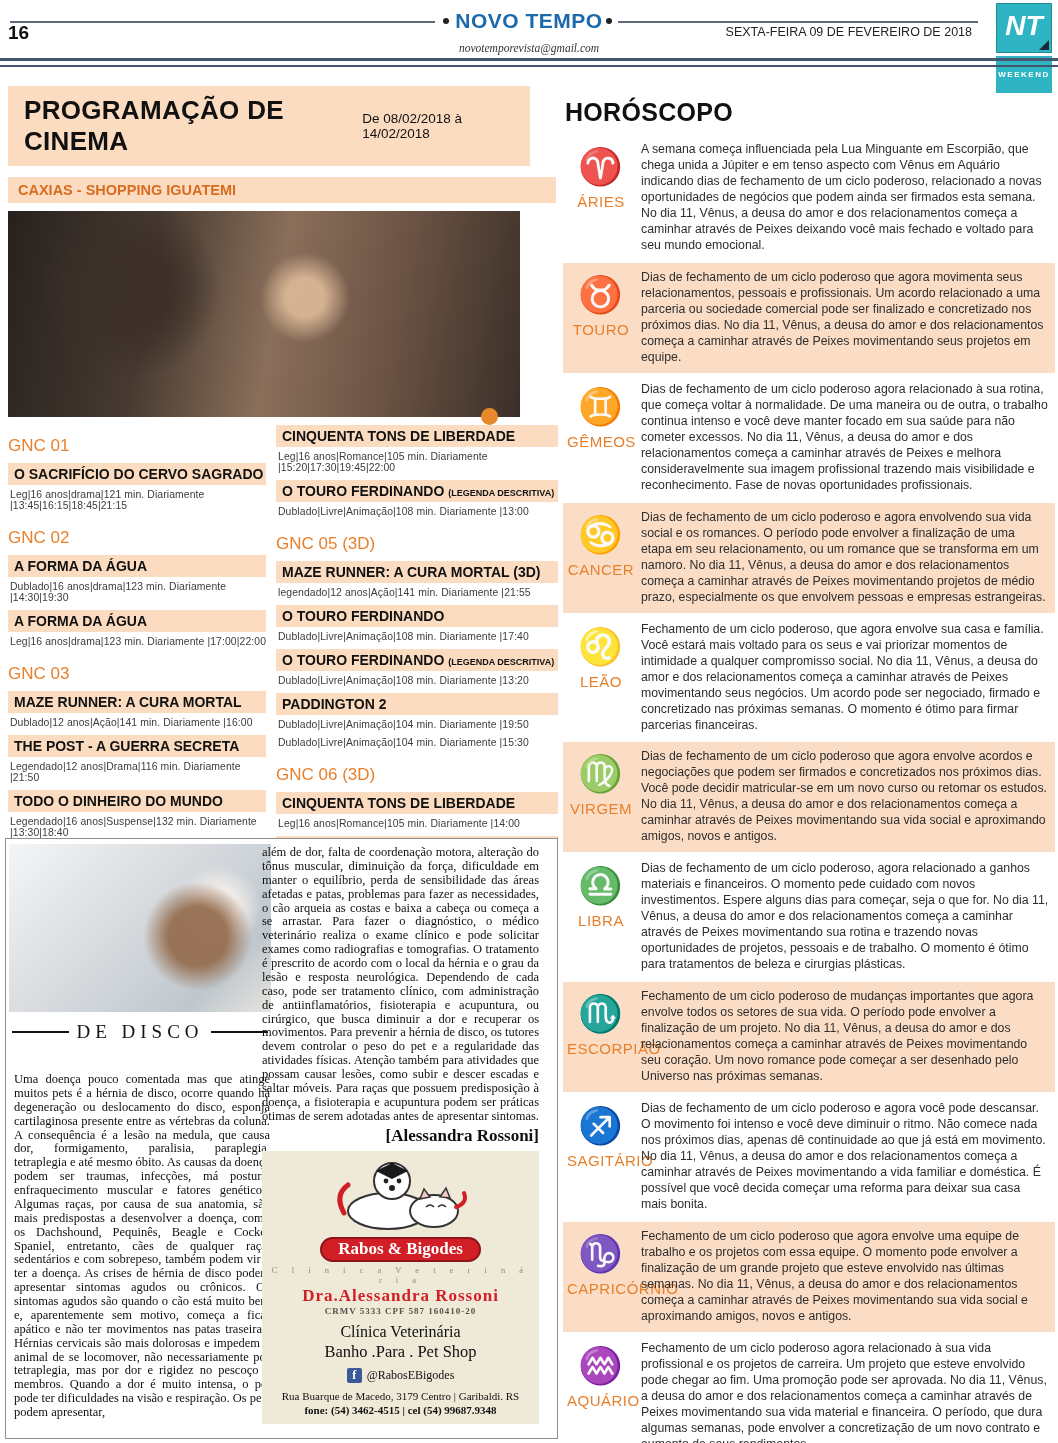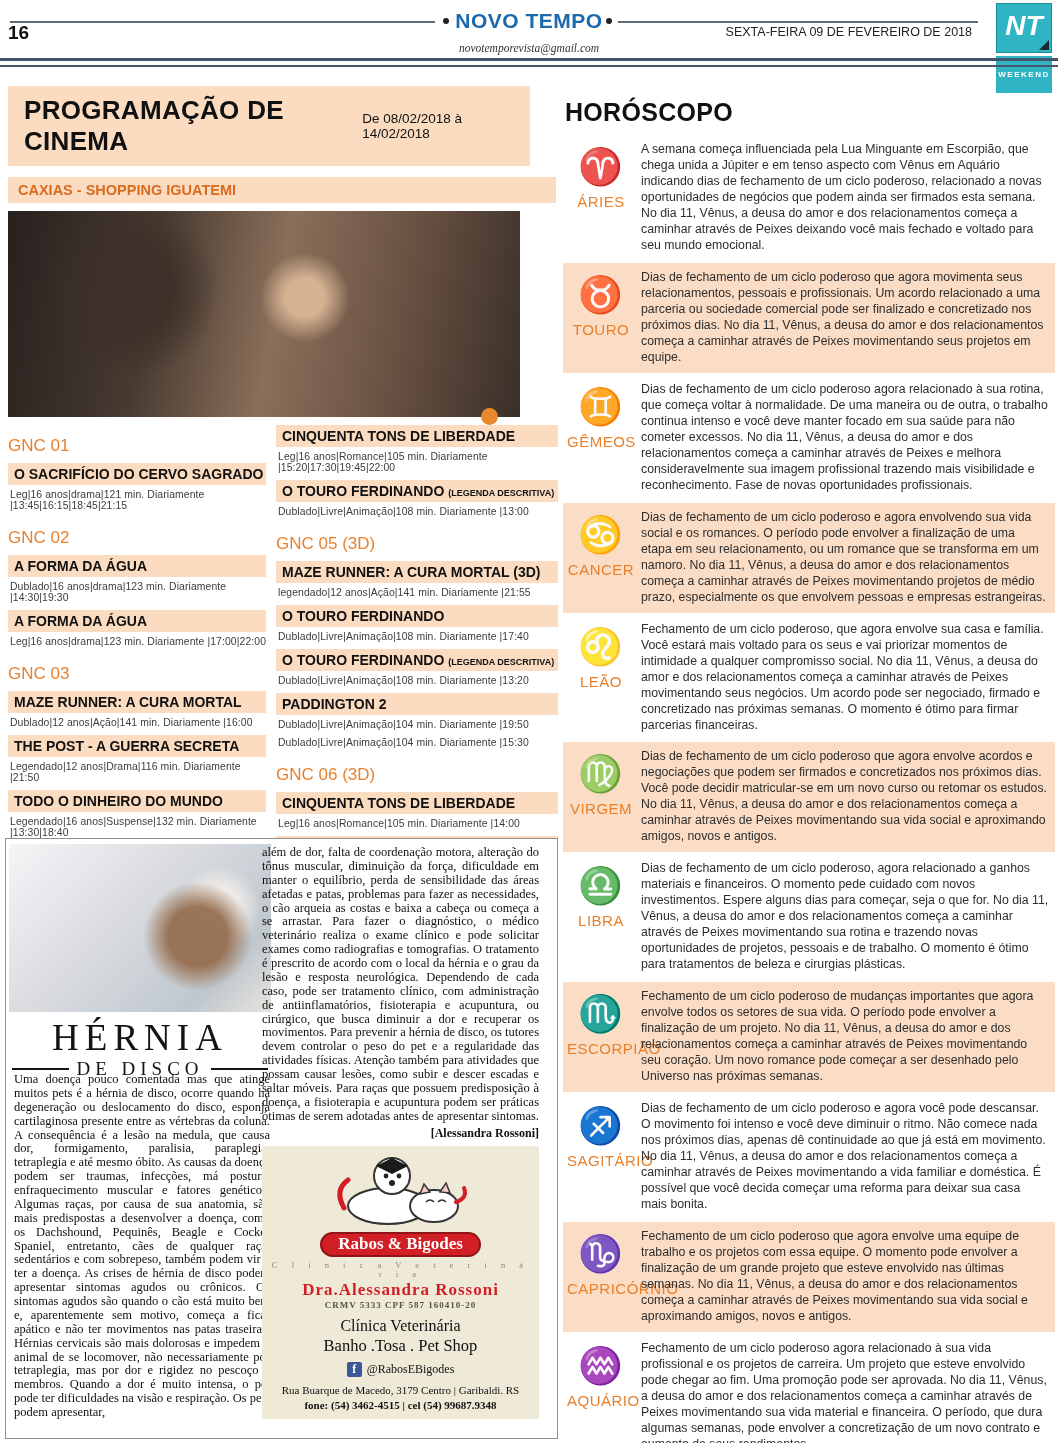--- a/index.html
+++ b/index.html
@@ -69,21 +69,21 @@
   .art-title .t1 { font-size:37px; letter-spacing:6px; line-height:1; }
   .art-title .t2 { font-size:19px; letter-spacing:5px; display:flex; align-items:center;
                    gap:7px; margin-top:2px; }
   .art-title .t2::before, .art-title .t2::after { content:""; flex:1; border-top:2px solid #141414; }
   .art-col1 { position:absolute; left:8px; top:234px; width:256px;
               font-family:"Liberation Serif", serif; font-size:12.5px; line-height:1.11;
               text-align:justify; color:#101010; }
   .art-col2 { position:absolute; left:256px; top:7px; width:277px;
               font-family:"Liberation Serif", serif; font-size:12.5px; line-height:1.11;
               text-align:justify; color:#101010; }
-  .byline { text-align:right; font-weight:bold; font-size:12px; margin-top:3px;
+  .byline { text-align:right; font-weight:bold; font-size:17px; margin-top:3px;
             font-family:"Liberation Serif", serif; }
 
   
   .ad-box { margin-top:6px; background:#efe9d8; text-align:center; padding:4px 8px 8px; }
   .ad-pill { display:inline-block; background:#d21f26; color:#fff; border:2px solid #8e1418;
              border-radius:18px; padding:1px 16px; font-family:"Liberation Serif", serif;
              font-size:17px; font-weight:bold; }
   .ad-sub { color:#8b8b80; letter-spacing:6px; font-size:8.5px; margin-top:4px; }
   .ad-doc { color:#d21f26; font-family:"Liberation Serif", serif; font-weight:bold;
             font-size:17px; letter-spacing:1px; margin-top:2px; }
@@ -184,21 +184,20 @@
           <div class="movie-details">Leg|16 anos|Romance|105 min. Diariamente  |14:00</div>
           <div class="movie-band">CINQUENTA TONS DE LIBERDADE</div>
           <div class="movie-details">Dublado|16 anos|Romance|105 min. Diariamente  |16:30|18:50|21:10</div>
         </div>
     </div>
   </div>
 
   <div class="article-box">
     <div class="dog-photo"></div>
     <div class="art-title">
-      <div class="t1">HÉRNIA</div>
       <div class="t2">DE DISCO</div>
     </div>
     <div class="art-col1">Uma doença pouco comentada mas que atinge muitos pets é a hérnia de disco, ocorre quando há degeneração ou deslocamento do disco, esponja cartilaginosa presente entre as vértebras da coluna. A consequência é a lesão na medula, que causa dor, formigamento, paralisia, paraplegia, tetraplegia e até mesmo óbito. As causas da doença podem ser traumas, infecções, má postura, enfraquecimento muscular e fatores genéticos. Algumas raças, por causa de sua anatomia, são mais predispostas a desenvolver a doença, como os Dachshound, Pequinês, Beagle e Cocker Spaniel, entretanto, cães de qualquer raça, sedentários e com sobrepeso, também podem vir a ter a doença. As crises de hérnia de disco podem apresentar sintomas agudos ou crônicos. Os sintomas agudos são quando o cão está muito bem e, aparentemente sem motivo, começa a ficar apático e não ter movimentos nas patas traseiras.  Hérnias cervicais são mais dolorosas e impedem o animal de se locomover, não necessariamente por tetraplegia, mas por dor e rigidez no pescoço e membros. Quando a dor é muito intensa, o pet pode ter dificuldades na visão e respiração. Os pets podem apresentar,</div>
     <div class="art-col2">
       <div>além de dor, falta de coordenação motora, alteração do tônus muscular, diminuição da força, dificuldade em manter o equilíbrio, perda de sensibilidade das áreas afetadas e patas, problemas para fazer as necessidades, o cão arqueia as costas e baixa a cabeça ou começa a se arrastar. Para fazer o diagnóstico, o médico veterinário realiza o exame clínico e pode solicitar exames como radiografias e tomografias. O tratamento é prescrito de acordo com o local da hérnia e o grau da lesão e resposta neurológica. Dependendo de cada caso, pode ser tratamento clínico, com administração de antiinflamatórios, fisioterapia e acupuntura, ou cirúrgico, que busca diminuir a dor e recuperar os movimentos. Para prevenir a hérnia de disco, os tutores devem controlar o peso do pet e a regularidade das atividades físicas. Atenção também para atividades que possam causar lesões, como subir e descer escadas e saltar móveis. Para raças que possuem predisposição à doença, a fisioterapia e acupuntura podem ser práticas ótimas de serem adotadas antes de apresentar sintomas.</div>
       <div class="byline">[Alessandra Rossoni]</div>
       <div class="ad-box">
         <svg width="150" height="78" viewBox="0 0 150 78">
           <path d="M18 58 Q8 40 22 30" stroke="#d21f26" stroke-width="5" fill="none" stroke-linecap="round"></path>
           <ellipse cx="62" cy="56" rx="40" ry="18" fill="#fff" stroke="#333" stroke-width="2"></ellipse>
@@ -211,21 +210,21 @@
           <path d="M94 44 L98 34 L104 42 Z" fill="#f6c9c9" stroke="#333" stroke-width="1.5"></path>
           <path d="M114 42 L120 33 L124 43 Z" fill="#f6c9c9" stroke="#333" stroke-width="1.5"></path>
           <path d="M100 52 q4 -4 8 0 M112 52 q4 -4 8 0" stroke="#333" stroke-width="1.6" fill="none"></path>
           <path d="M130 52 Q142 48 138 38" stroke="#d21f26" stroke-width="4" fill="none" stroke-linecap="round"></path>
         </svg>
         <div><span class="ad-pill">Rabos &amp; Bigodes</span></div>
         <div class="ad-sub">C l í n i c a   V e t e r i n á r i a</div>
         <div class="ad-doc">Dra.Alessandra Rossoni</div>
         <div class="ad-reg">CRMV 5333 CPF 587 160410-20</div>
         <div class="ad-line1">Clínica Veterinária</div>
-        <div class="ad-line2">Banho .Tosa . Pet Shop</div>
+        <div class="ad-line2">Banho .Para . Pet Shop</div>
         <div class="ad-fb">
           <span class="fb-ic">f</span>
           <span>@RabosEBigodes</span>
         </div>
         <div class="ad-addr">Rua Buarque de Macedo, 3179   Centro  |  Garibaldi. RS</div>
         <div class="ad-phone">fone: (54) 3462-4515   |   cel  (54) 99687.9348</div>
       </div>
     </div>
   </div>
 

